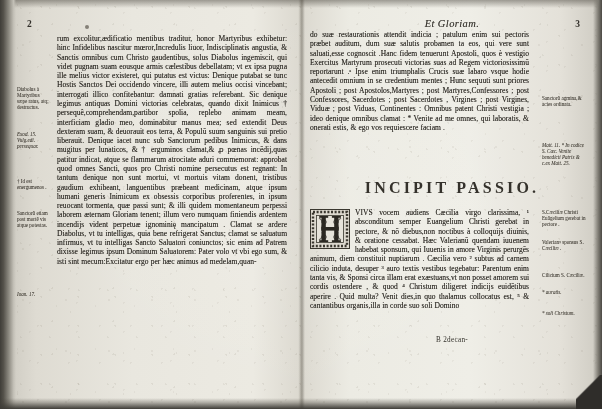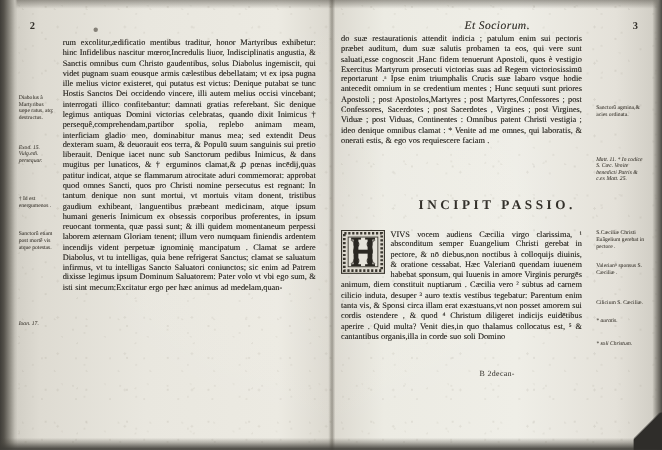--- a/index.html
+++ b/index.html
@@ -117,21 +117,21 @@
   .marg.it{font-style:italic;}
 
   .dropcapwrap{float:left;margin:1px 5px 0 0;}
   .dropcap{
     width:40px;height:40px;display:block;
   }
 
   .incipit{
     position:absolute;left:0;right:0;top:179px;
     text-align:center;
-    font-size:12px;letter-spacing:3.2px;font-weight:700;
+    font-size:16px;letter-spacing:3.2px;font-weight:700;
     color:#34312b;
   }
 
   .footline{
     position:absolute;left:0;right:0;top:336px;
     text-align:center;font-size:7.2px;color:#32302a;letter-spacing:.3px;
   }
   .footline .sig{}
 
   .blot{
@@ -164,21 +164,21 @@
     <div class="marg" style="top:178px;">† Id est energumenos .</div>
     <div class="marg" style="top:210px;">Sanctorū etiam post mortē vis atque potestas.</div>
     <div class="marg it" style="top:291px;">Ioan. 17.</div>
 
     <div class="blot" style="left:85px;top:25px;width:4px;height:4px;"></div>
   </div>
 
   <div class="page right">
 
     <div class="hdr">
-      <div class="title">Et Sociorum.</div>
+      <div class="title">Et Gloriam.</div>
       <div class="folio">3</div>
     </div>
 
     <div class="col">
       <p>do suæ restaurationis attendit indicia ; patulum enim sui pectoris præbet auditum, dum suæ salutis probamen ta eos, qui vere sunt saluati,esse cognoscit .Hanc fidem tenuerunt Apostoli, quos è vestigio Exercitus Martyrum prosecuti victorias suas ad Regem victoriosissimū reportarunt .ᵃ Ipse enim triumphalis Crucis suæ labaro vsque hodie antecedit omnium in se credentium mentes ; Hunc sequuti sunt priores Apostoli ; post Apostolos,Martyres ; post Martyres,Confessores ; post Confessores, Sacerdotes ; post Sacerdotes , Virgines ; post Virgines, Viduæ ; post Viduas, Continentes : Omnibus patent Christi vestigia ; ideo denique omnibus clamat : * Venite ad me omnes, qui laboratis, &amp; onerati estis, &amp; ego vos requiescere faciam .</p>
     </div>
 
     <div class="incipit">INCIPIT PASSIO.</div>
 
     <div class="col c2">

